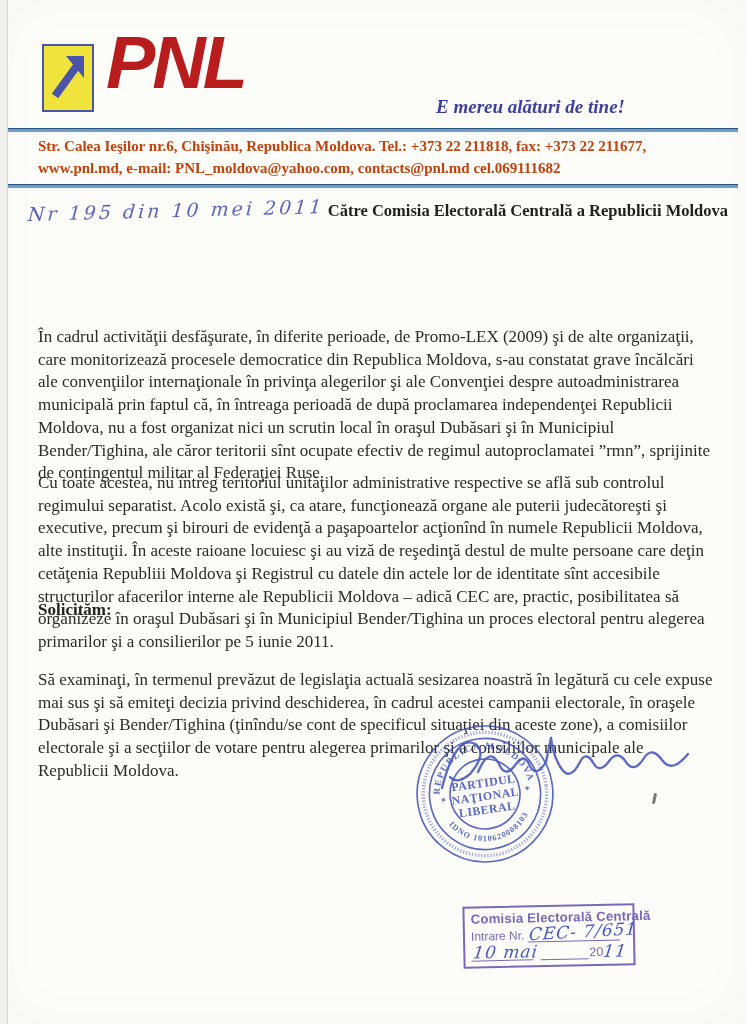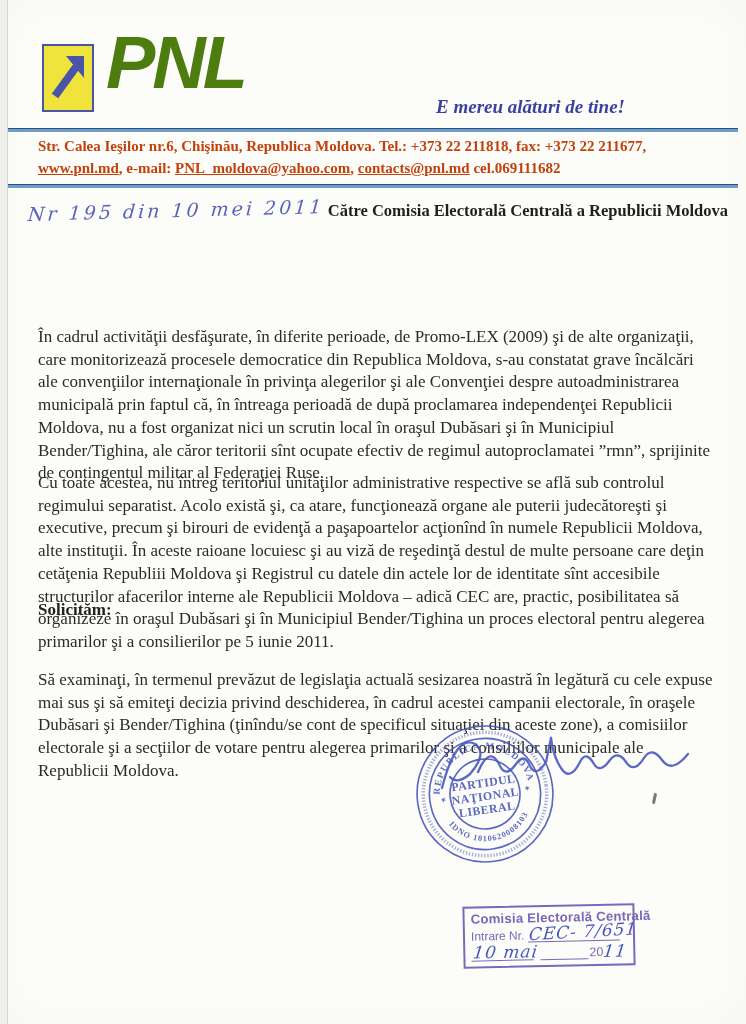--- a/index.html
+++ b/index.html
@@ -10,31 +10,31 @@
     box-shadow:inset 0 0 60px rgba(0,0,0,0.025);
   }
   .scan-edge-left{position:absolute;left:0;top:0;width:7px;height:100%;
     background:#efefec;border-right:1px solid #d7d7d2;}
   
   .logo-box{position:absolute;left:42px;top:44px;width:48px;height:64px;
     background:#f0e33c;border:2px solid #4a54a8;}
   .logo-box svg{display:block;width:100%;height:100%;}
   .logo-pnl{position:absolute;left:106px;top:26px;
     font-family:"Liberation Sans", sans-serif;font-style:italic;font-weight:900;
-    font-size:74px;line-height:1;color:#4d7c0f;letter-spacing:-3px;}
+    font-size:74px;line-height:1;color:#b91c1c;letter-spacing:-3px;}
   .party-name{position:absolute;left:40px;top:96px;
     font-style:italic;font-weight:bold;font-size:19px;color:#3c41a0;letter-spacing:1.5px;}
   .tagline{position:absolute;left:436px;top:96px;
     font-style:italic;font-weight:bold;font-size:19px;color:#3c41a0;}
   .rule{position:absolute;left:8px;right:8px;height:3px;background:#6f9cc9;border-top:1.5px solid #29527d;}
   .rule-1{top:128px;}
   .rule-2{top:184px;}
   .contact{position:absolute;left:38px;top:135px;width:680px;
     font-weight:bold;font-size:15px;line-height:22px;color:#c2410c;}
-  .contact .u{text-decoration:underline;}
+  .contact .u{}
   
   .hw{font-family:"DejaVu Serif", serif;font-style:italic;color:#5b63bb;}
   .reg-note{position:absolute;left:28px;top:199px;font-size:19px;letter-spacing:3px;
     transform:rotate(-1.5deg) skewX(-6deg);white-space:nowrap;}
   
   .addressee{position:absolute;right:18px;top:199px;width:480px;text-align:right;
     font-weight:bold;font-size:16.5px;line-height:23px;color:#1f1f1d;}
   .doc-title{position:absolute;left:0;top:251px;width:100%;text-align:center;
     font-weight:bold;font-size:17.5px;letter-spacing:8px;color:#3a3a38;}
   

